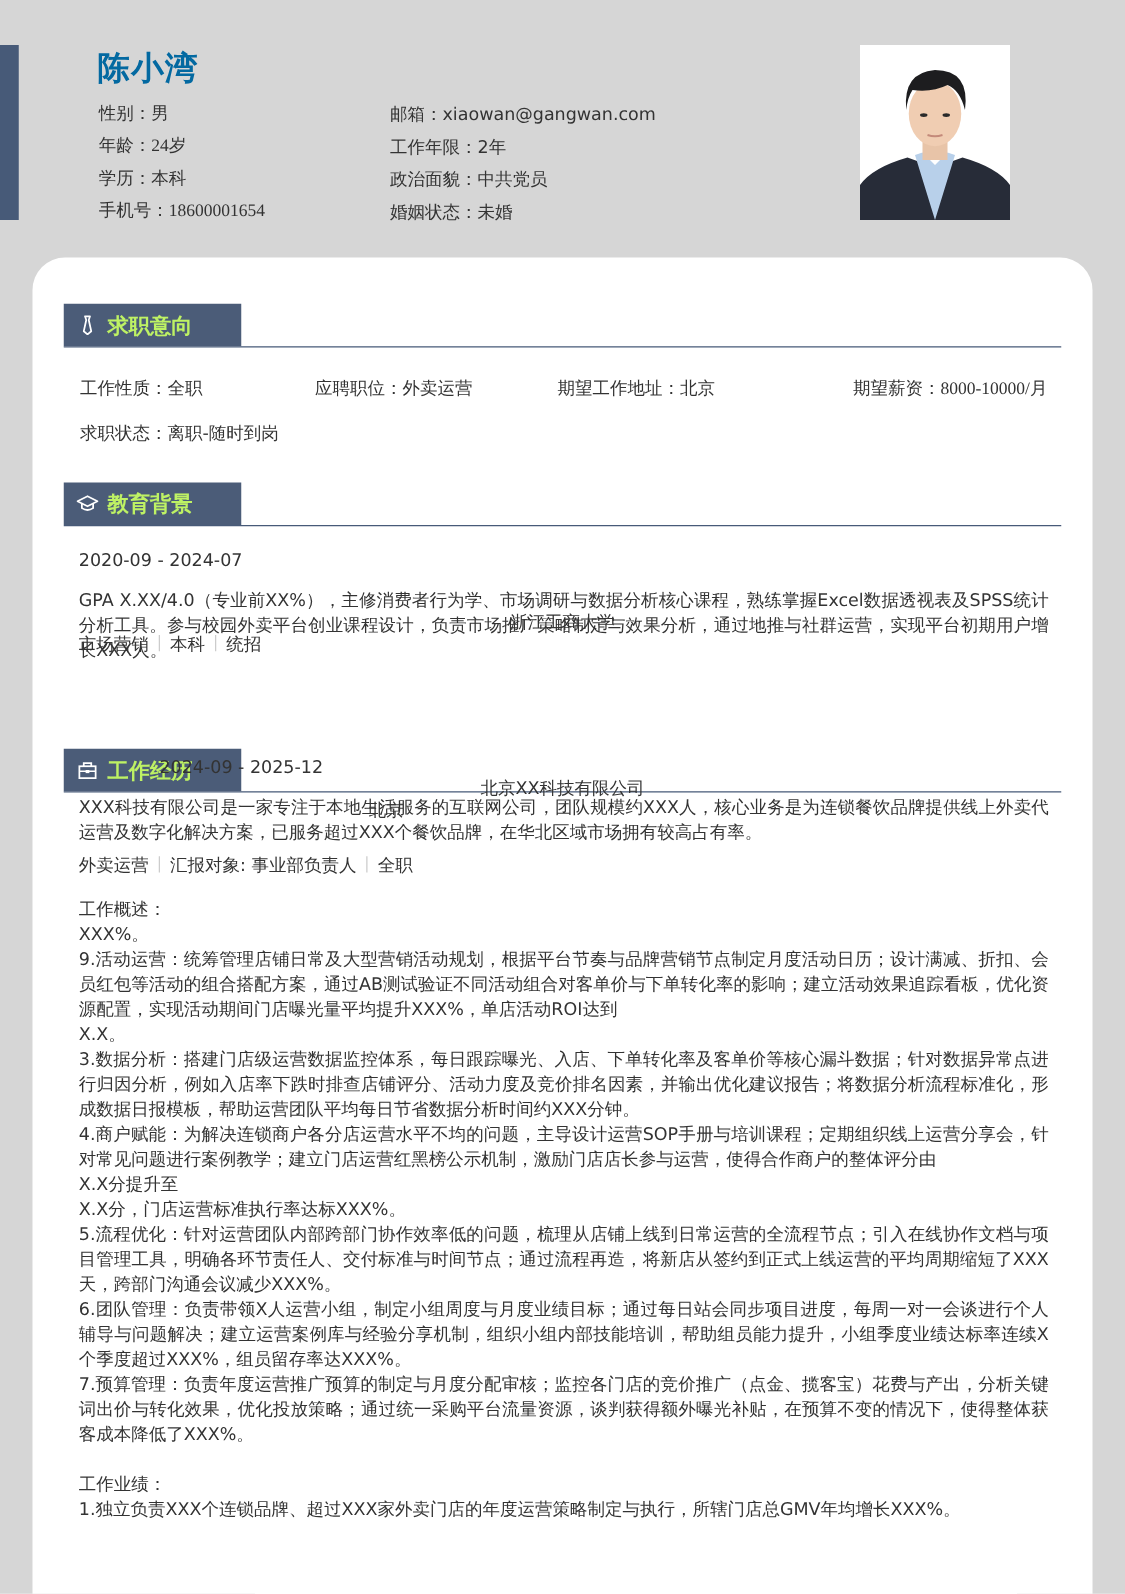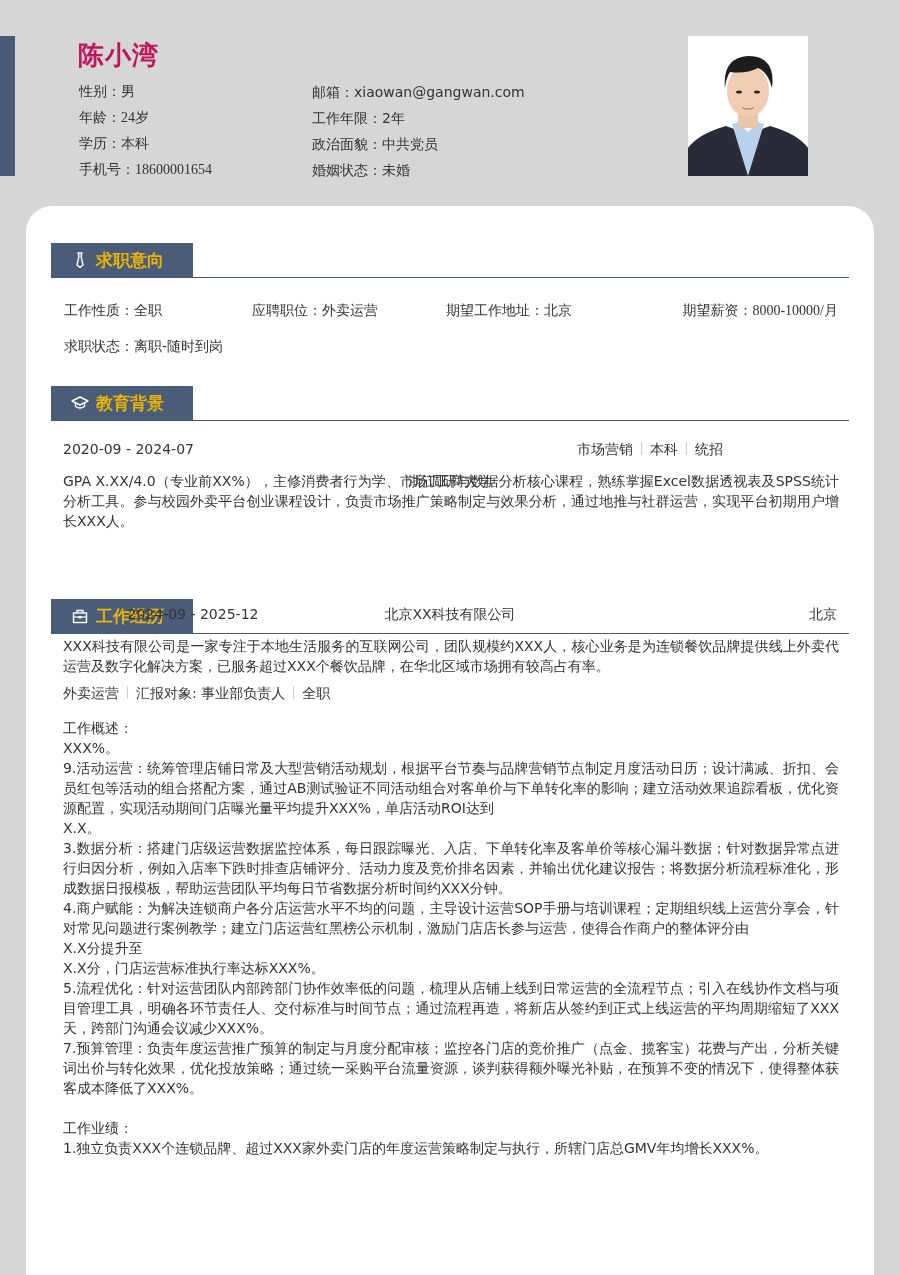--- a/index.html
+++ b/index.html
@@ -4,41 +4,41 @@
   <style>
     html, body { margin: 0; padding: 0; }
     body {
       width: 900px; height: 1275px; overflow: hidden;
       background: #d6d6d6;
       font-family: "DejaVu Sans", "Liberation Sans", sans-serif;
       color: #333;
       position: relative;
     }
     .accent-bar { position: absolute; left: 0; top: 36px; width: 15px; height: 140px; background: #475a78; }
-    .header-name { position: absolute; left: 78px; top: 36px; font-size: 26px; font-weight: bold; color: #be185d; letter-spacing: 1px; line-height: 38px; }
+    .header-name { position: absolute; left: 78px; top: 36px; font-size: 26px; font-weight: bold; color: #0369a1; letter-spacing: 1px; line-height: 38px; }
     .info-col { position: absolute; font-size: 14px; color: #333; }
     .info-col .row { height: 26px; line-height: 26px; white-space: nowrap; }
     .info-left { left: 79px; top: 79px; font-family: Liberation Serif, serif; }
     .info-right { left: 312px; top: 79px; }
     .photo {
       position: absolute; left: 688px; top: 36px; width: 120px; height: 140px;
       background: #ffffff; overflow: hidden;
     }
     .card {
       position: absolute; left: 26px; top: 206px; width: 848px; height: 1100px;
       background: #ffffff; border-radius: 26px;
     }
     .section-head { position: absolute; left: 25px; width: 798px; height: 34px; border-bottom: 1.5px solid #475a78; }
     .section-tab {
       position: absolute; left: 0; top: 0; width: 142px; height: 34px;
-      background: #4b5c78; color: #eab308; font-size: 17px; font-weight: bold;
-      display: flex; align-items: center; padding-left: 20px; box-sizing: border-box;
+      background: #4b5c78; color: #bef264; font-size: 17px; font-weight: bold;
+      display: flex; align-items: center; padding-left: 10px; box-sizing: border-box;
     }
     .section-tab .ico { width: 18px; height: 18px; margin-right: 7px; display: inline-flex; align-items: center; justify-content: center; }
-    .row-flex { position: absolute; left: 37px; width: 774px; display: flex; justify-content: space-between; font-size: 14px; color: #333; }
+    .row-flex { position: absolute; left: 37px; width: 774px; display: flex; justify-content: space-between; font-size: 14px; color: #333; flex-direction: column; }
     .sep { display: inline-block; width: 1px; height: 13px; background: #ccc; margin: 0 8px; vertical-align: -1px; }
     .para { position: absolute; left: 37px; width: 776px; font-size: 14px; line-height: 20px; color: #333; text-align: justify; }
   </style>
 </head>
 <body>
 
 <div class="accent-bar"></div>
 <div class="header-name">陈小湾</div>
 
 <div class="info-col info-left">
@@ -144,18 +144,19 @@
   <div class="para" style="top:512px;">
     <div>工作概述：</div>
     <div>XXX%。</div>
     <div>9.活动运营：统筹管理店铺日常及大型营销活动规划，根据平台节奏与品牌营销节点制定月度活动日历；设计满减、折扣、会员红包等活动的组合搭配方案，通过AB测试验证不同活动组合对客单价与下单转化率的影响；建立活动效果追踪看板，优化资源配置，实现活动期间门店曝光量平均提升XXX%，单店活动ROI达到</div>
     <div>X.X。</div>
     <div>3.数据分析：搭建门店级运营数据监控体系，每日跟踪曝光、入店、下单转化率及客单价等核心漏斗数据；针对数据异常点进行归因分析，例如入店率下跌时排查店铺评分、活动力度及竞价排名因素，并输出优化建议报告；将数据分析流程标准化，形成数据日报模板，帮助运营团队平均每日节省数据分析时间约XXX分钟。</div>
     <div>4.商户赋能：为解决连锁商户各分店运营水平不均的问题，主导设计运营SOP手册与培训课程；定期组织线上运营分享会，针对常见问题进行案例教学；建立门店运营红黑榜公示机制，激励门店店长参与运营，使得合作商户的整体评分由</div>
     <div>X.X分提升至</div>
     <div>X.X分，门店运营标准执行率达标XXX%。</div>
     <div>5.流程优化：针对运营团队内部跨部门协作效率低的问题，梳理从店铺上线到日常运营的全流程节点；引入在线协作文档与项目管理工具，明确各环节责任人、交付标准与时间节点；通过流程再造，将新店从签约到正式上线运营的平均周期缩短了XXX天，跨部门沟通会议减少XXX%。</div>
+    <div>6.团队管理：负责带领X人运营小组，制定小组周度与月度业绩目标；通过每日站会同步项目进度，每周一对一会谈进行个人辅导与问题解决；建立运营案例库与经验分享机制，组织小组内部技能培训，帮助组员能力提升，小组季度业绩达标率连续X个季度超过XXX%，组员留存率达XXX%。</div>
     <div>7.预算管理：负责年度运营推广预算的制定与月度分配审核；监控各门店的竞价推广（点金、揽客宝）花费与产出，分析关键词出价与转化效果，优化投放策略；通过统一采购平台流量资源，谈判获得额外曝光补贴，在预算不变的情况下，使得整体获客成本降低了XXX%。</div>
     <div style="height:20px;"></div>
     <div>工作业绩：</div>
     <div>1.独立负责XXX个连锁品牌、超过XXX家外卖门店的年度运营策略制定与执行，所辖门店总GMV年均增长XXX%。</div>
   </div>
 </div>
 
 </body></html>

